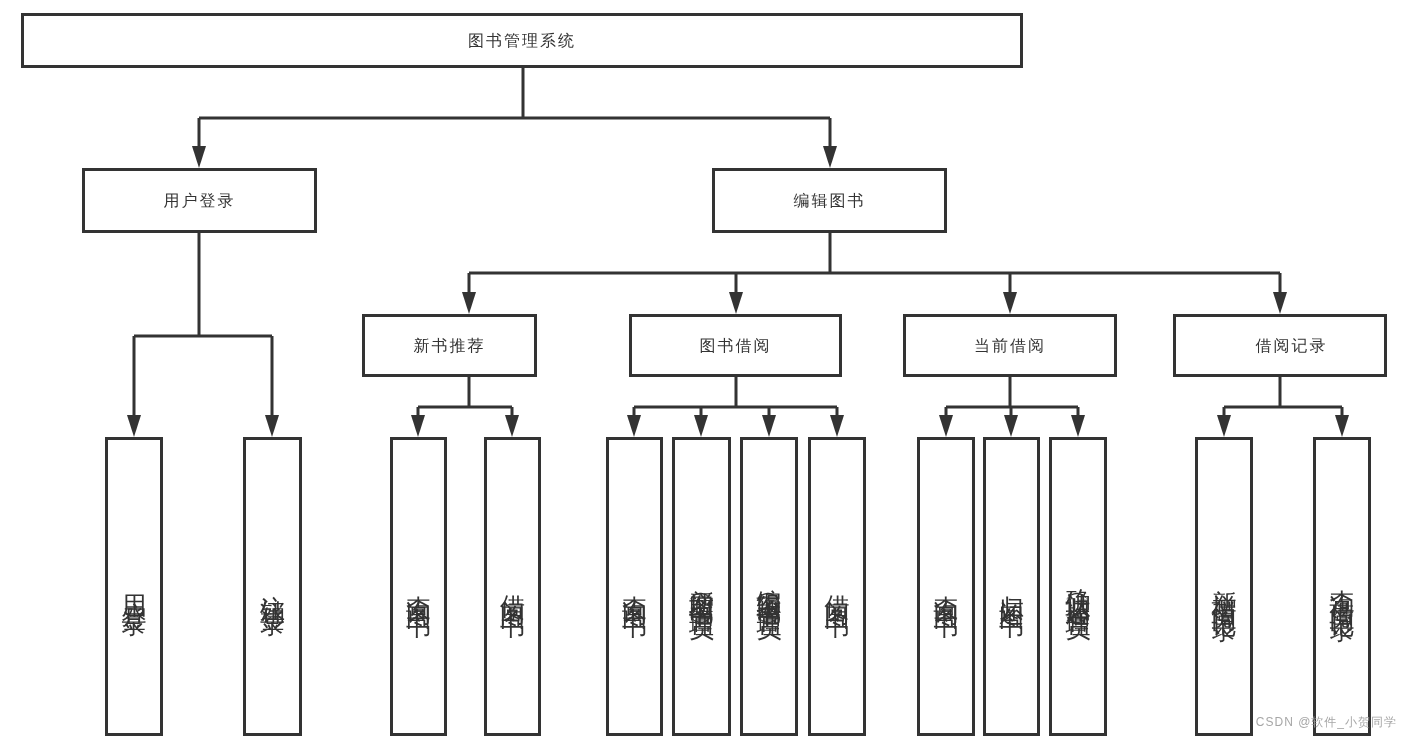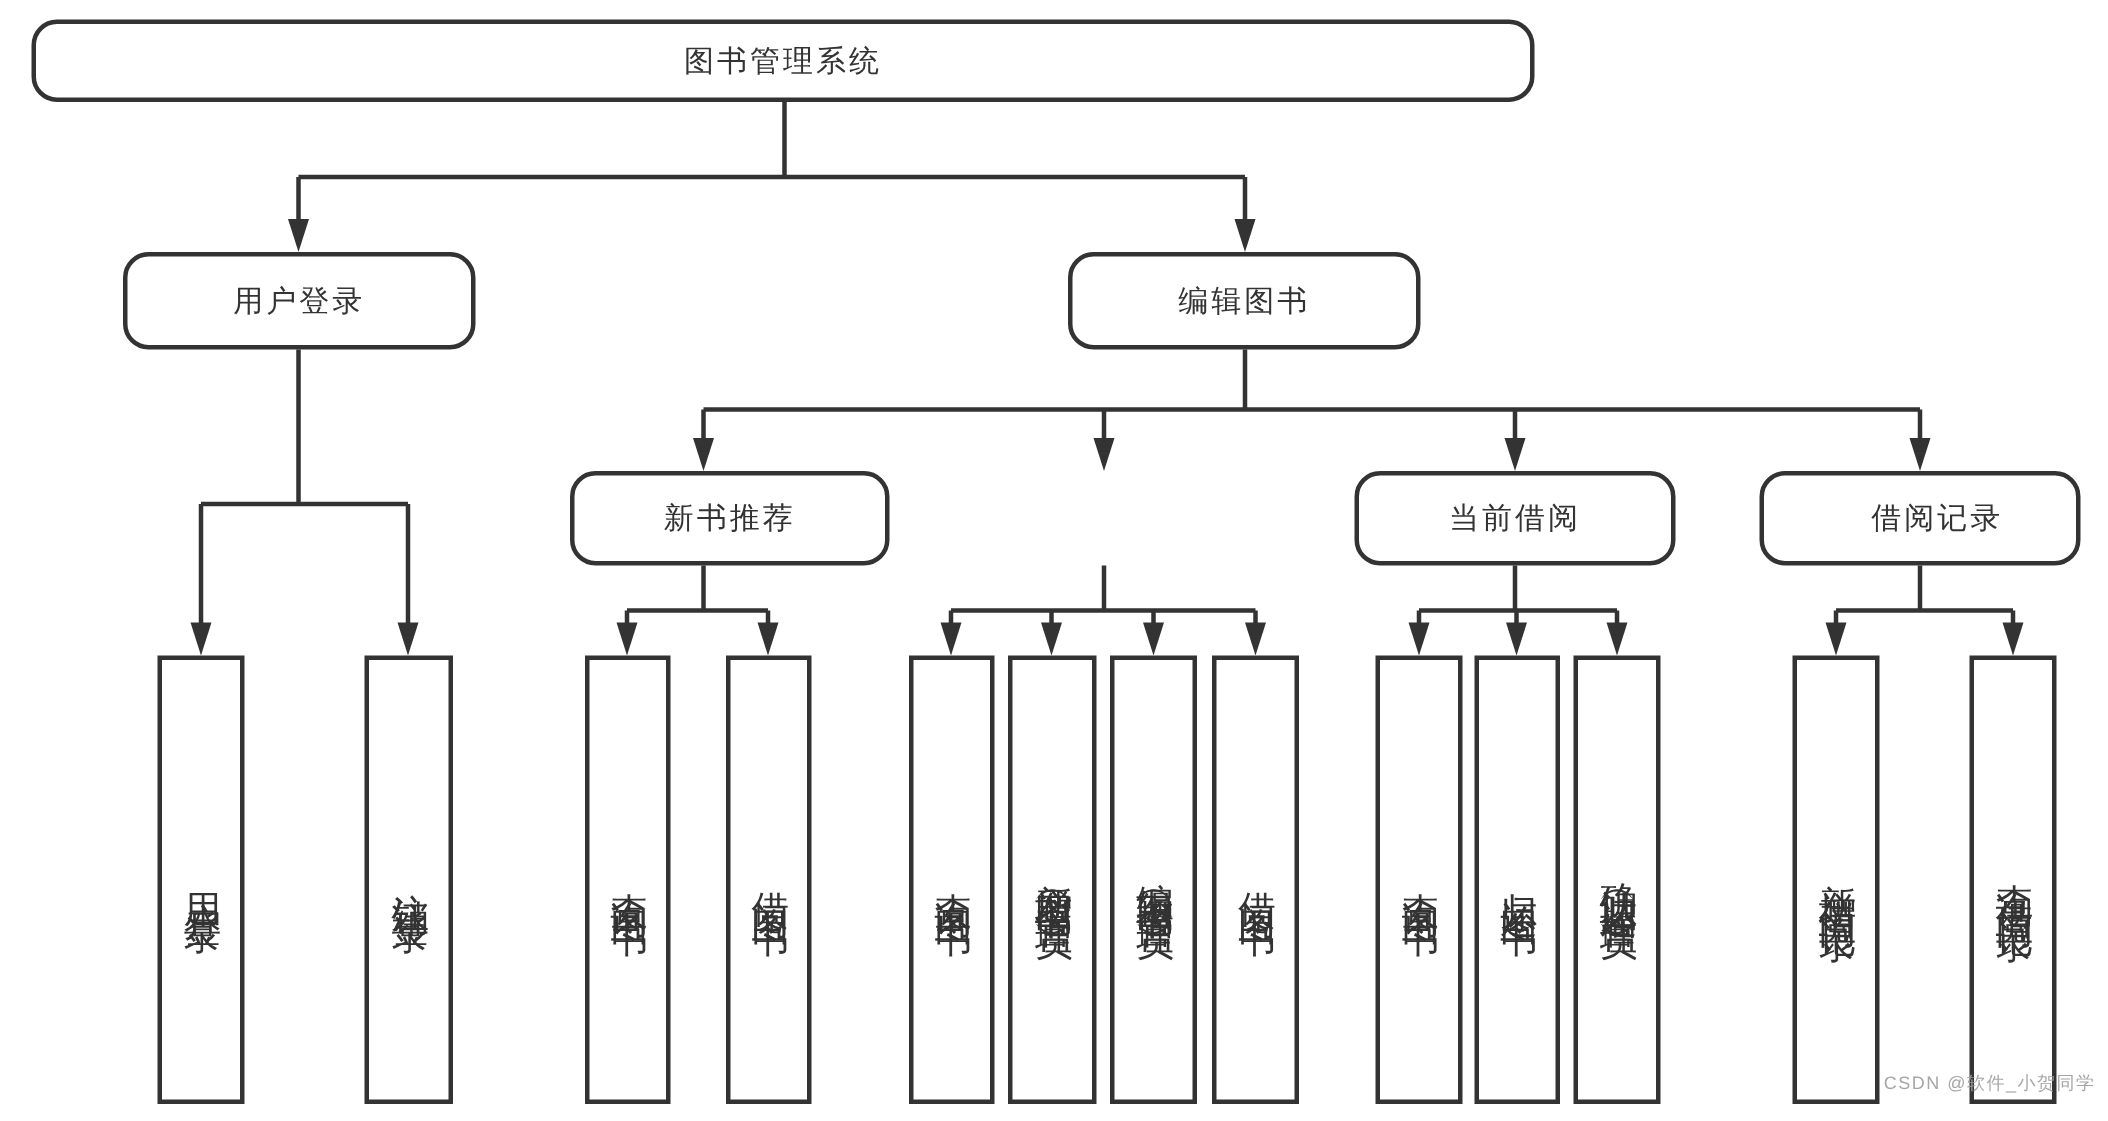--- a/index.html
+++ b/index.html
@@ -27,24 +27,23 @@
     border: 3px solid #333333;
     background: #ffffff;
     color: #333333;
     display: flex;
     align-items: center;
     justify-content: center;
     z-index: 2;
     text-align: center;
   }
   .h-node {
-    font-size: 20px;
+    font-size: 16px;
     letter-spacing: 2px;
     line-height: 1;
-    border-radius: 17px;
   }
   .v-node {
     writing-mode: vertical-rl;
     text-orientation: mixed;
     font-size: 25px;
     letter-spacing: 6px;
     line-height: 1;
   }
   .watermark {
     position: absolute;
@@ -108,21 +107,22 @@
       <path d="M1224 437 L1217 415 L1231 415 Z"></path>
       <path d="M1342 437 L1335 415 L1349 415 Z"></path>
     </g>
   </svg>
 
   <div class="node h-node" style="left:21px; top:13px; width:1002px; height:55px;">图书管理系统</div>
 
   <div class="node h-node" style="left:82px; top:168px; width:235px; height:65px;">用户登录</div>
   <div class="node h-node" style="left:712px; top:168px; width:235px; height:65px;">编辑图书</div>
 
-  <div class="node h-node" style="left:380px; top:314px; width:213px; height:63px;">新书推荐</div>
+  <div class="node h-node" style="left:362px; top:314px; width:175px; height:63px;">新书推荐</div>
+  <div class="node h-node" style="left:629px; top:314px; width:213px; height:63px;">图书借阅</div>
   <div class="node h-node" style="left:903px; top:314px; width:214px; height:63px;text-align:center;">当前借阅</div>
   <div class="node h-node" style="left:1173px; top:314px; width:214px; height:63px;padding-left:23px;">借阅记录</div>
 
   <div class="node v-node" style="left:105px; top:437px; width:58px; height:299px;">用户登录</div>
   <div class="node v-node" style="left:243px; top:437px; width:59px; height:299px;">注销登录</div>
 
   <div class="node v-node" style="left:390px; top:437px; width:57px; height:299px;">查询图书</div>
   <div class="node v-node" style="left:484px; top:437px; width:57px; height:299px;">借阅图书</div>
 
   <div class="node v-node" style="left:606px; top:437px; width:57px; height:299px;">查询图书</div>

